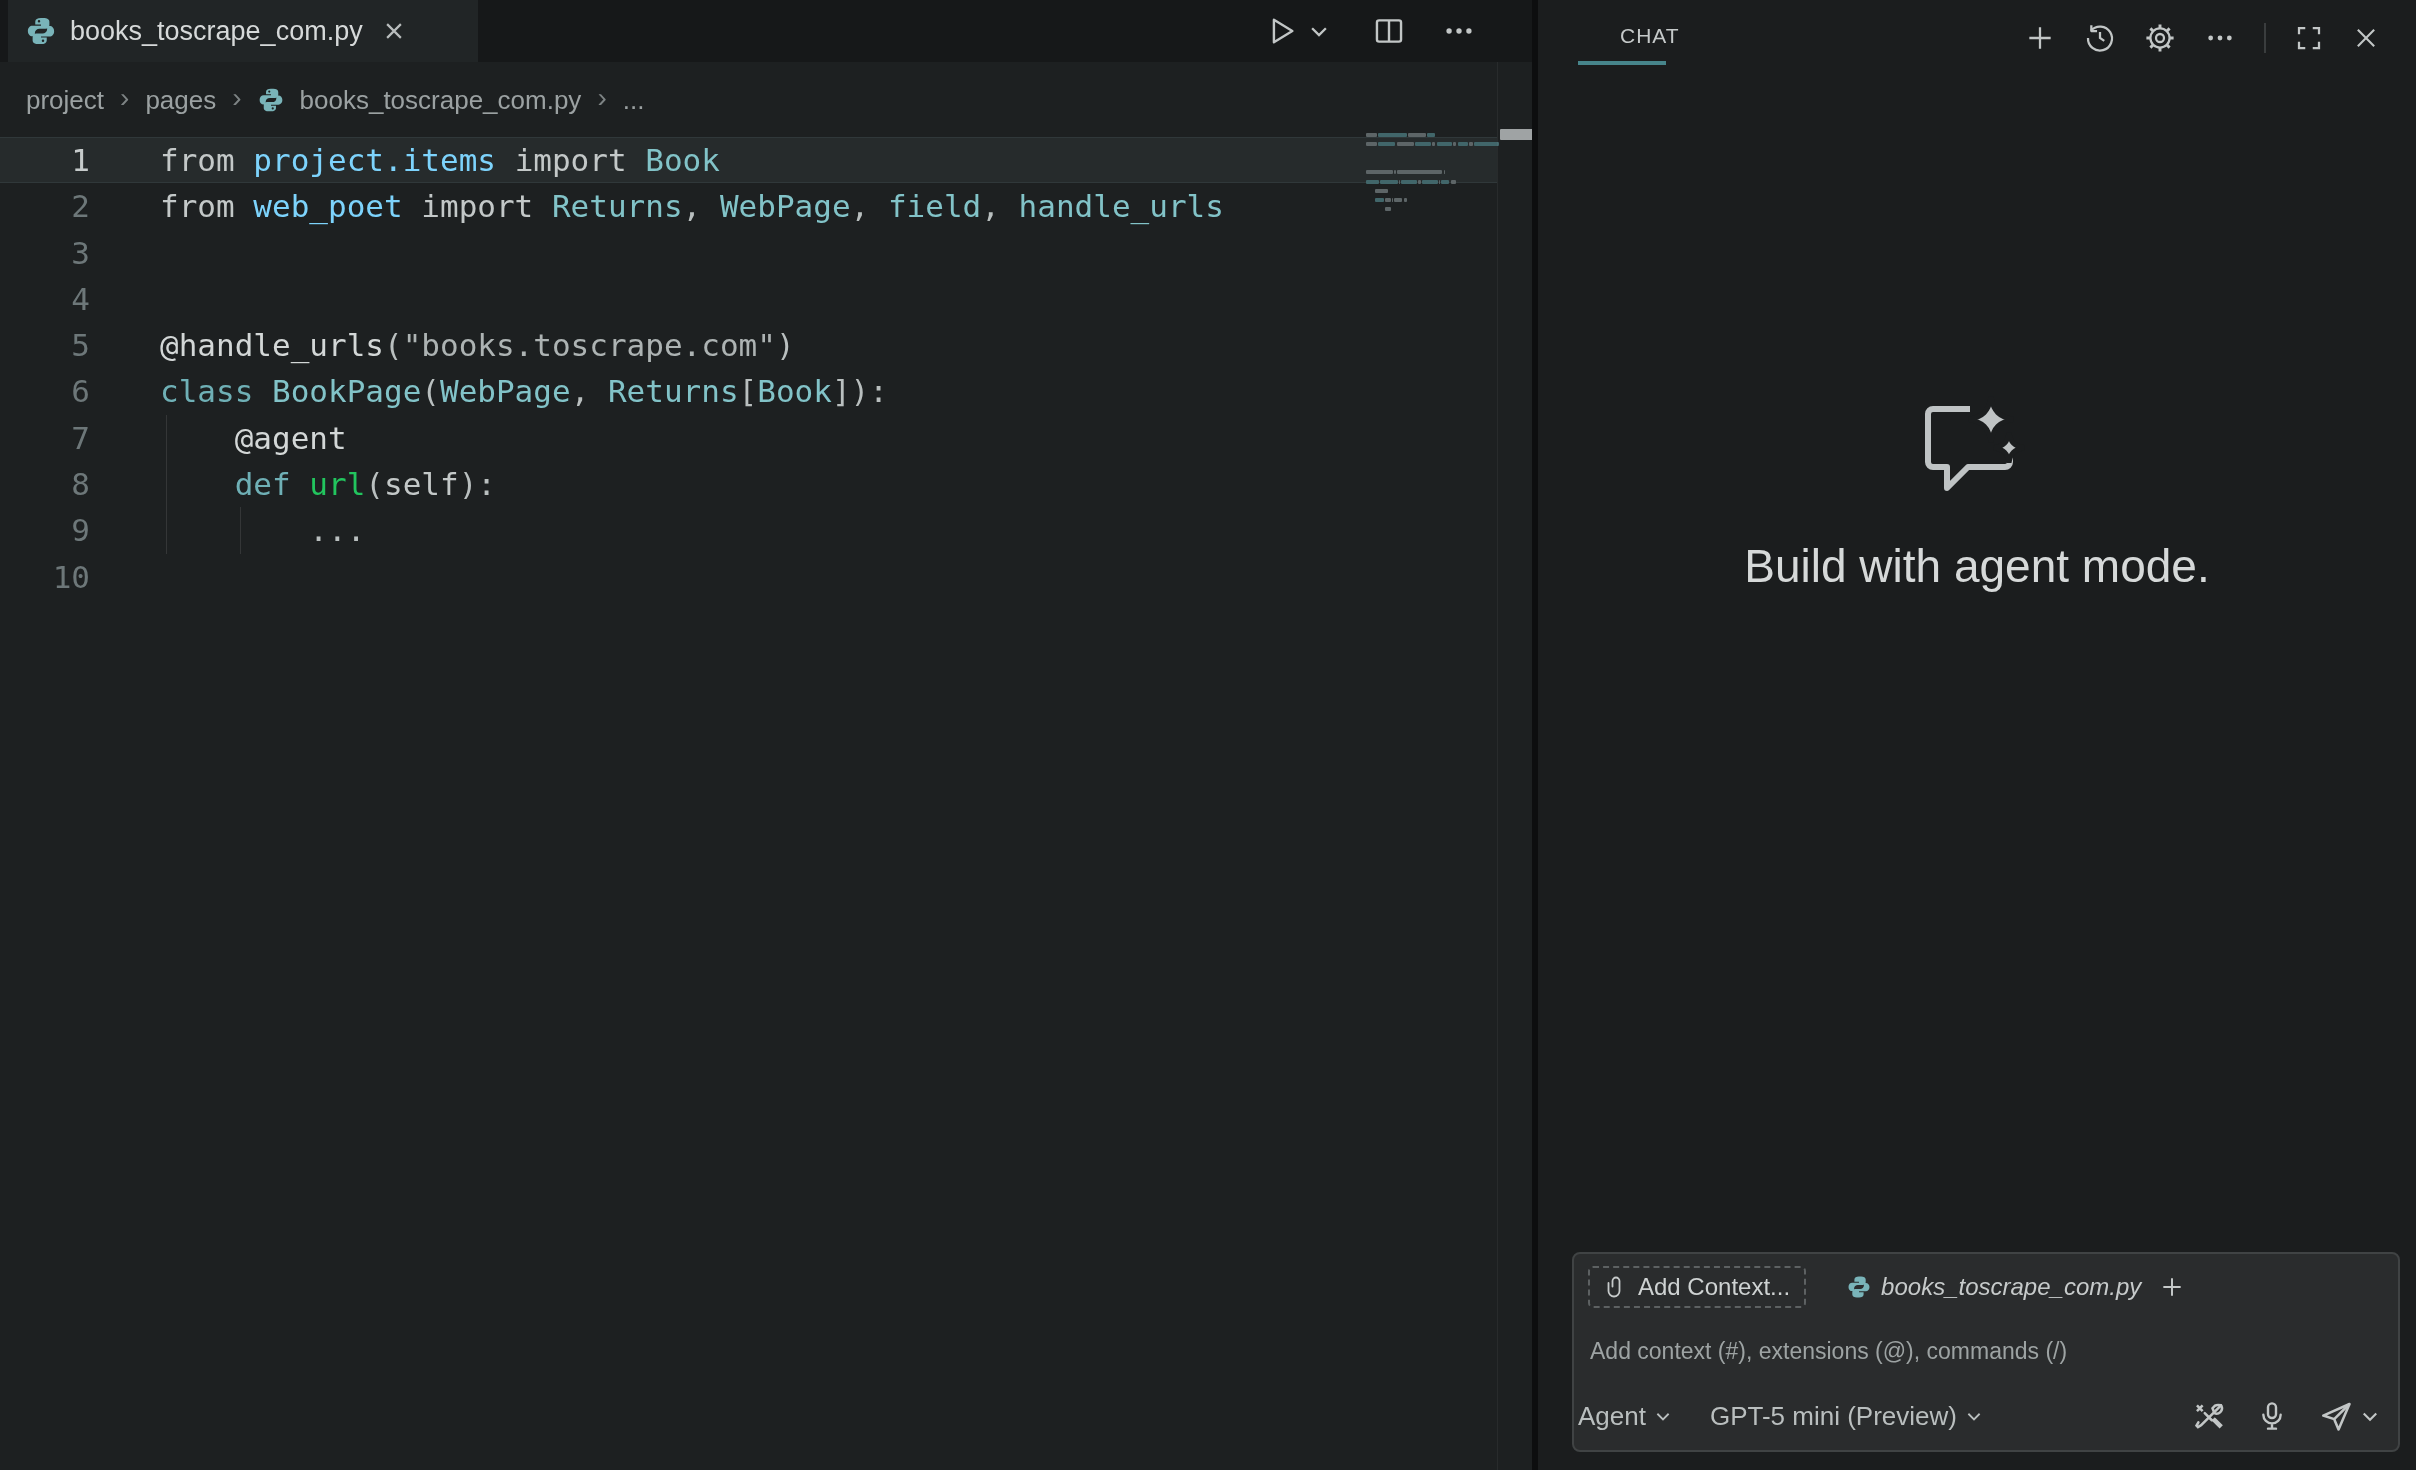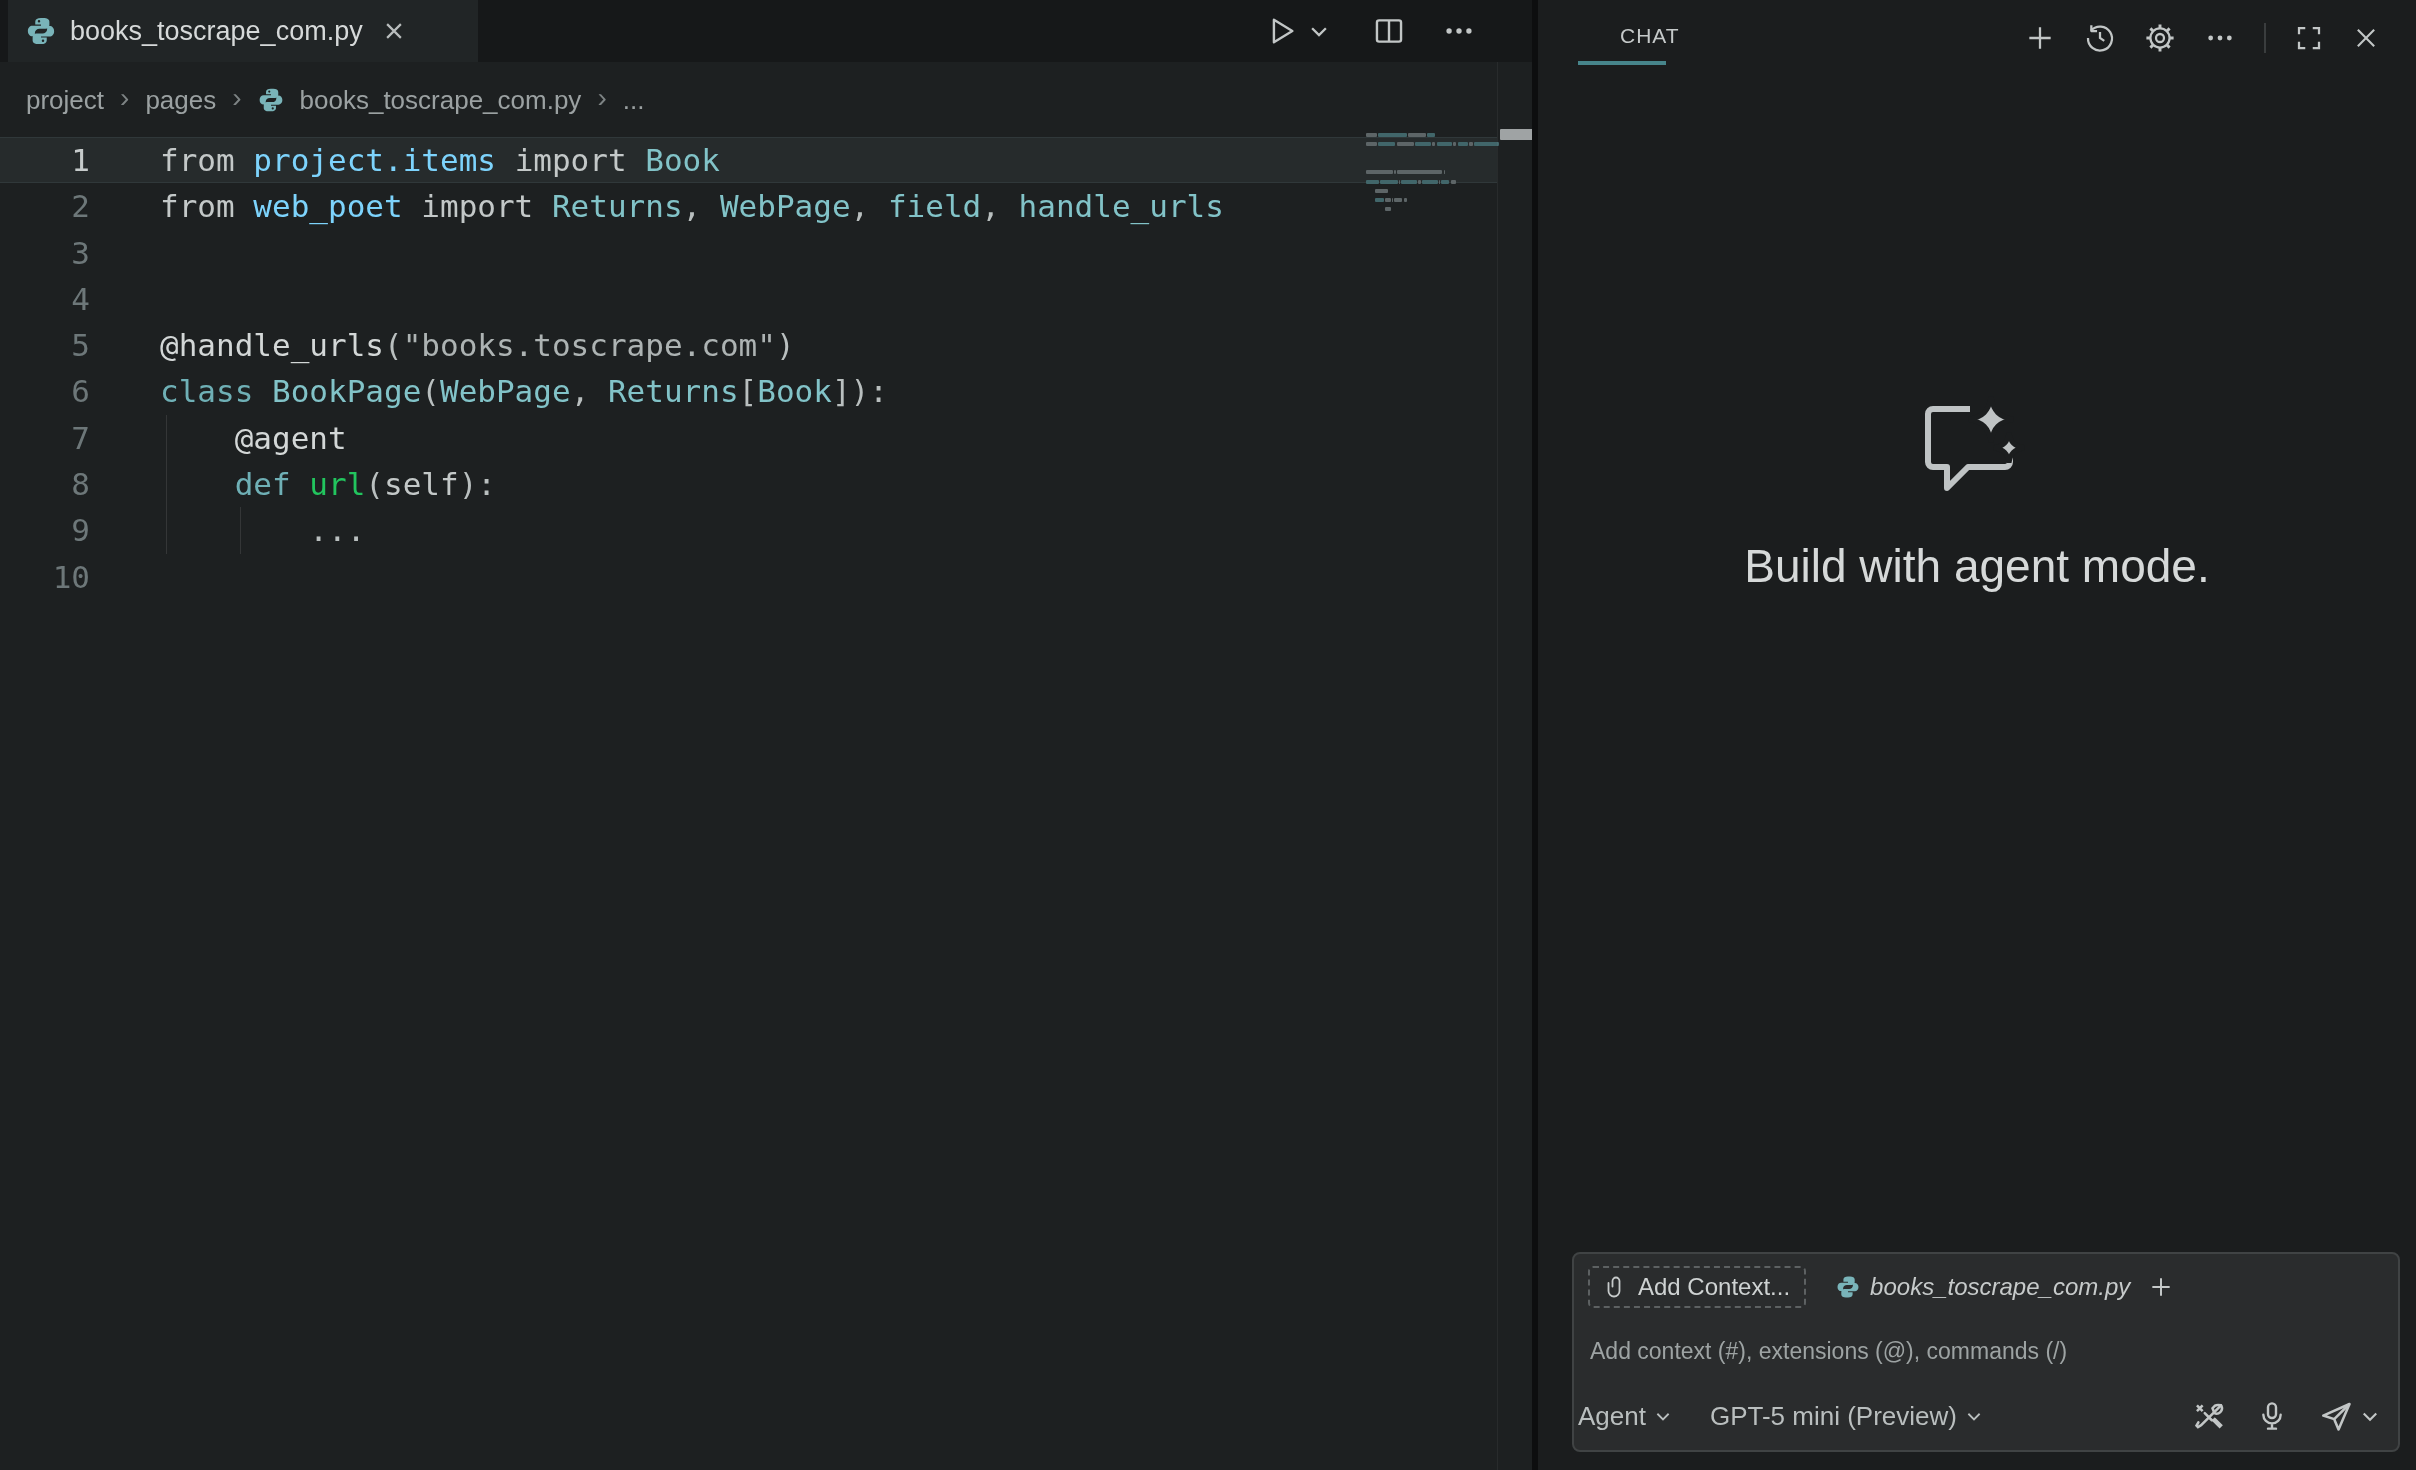--- a/index.html
+++ b/index.html
@@ -40,21 +40,21 @@
   #chat-title{position:absolute;left:42px;top:24px;color:#c5c9c9;font-size:21px;letter-spacing:1px;margin-left:40px;}
   #chat-title-underline{position:absolute;left:40px;top:61px;width:88px;height:4px;background:#47858b;}
   #chat-header-actions{position:absolute;top:22px;right:36px;display:flex;align-items:center;gap:28px;color:#c2c6c6;}
   .hdr-divider{width:2px;height:30px;background:#3a3d3e;}
   #empty-state{position:absolute;left:0;top:395px;width:100%;text-align:center;}
   #empty-icon{display:inline-block;}
   #empty-title{margin-top:40px;color:#d6d9d9;font-size:46px;}
   #empty-subtitle{margin-top:28px;color:#a3a8a8;font-size:27px;}
   #input-box{position:absolute;left:34px;bottom:18px;width:828px;height:200px;background:#2a2c2d;
              border:2px solid #404344;border-radius:8px;box-sizing:border-box;}
-  #chips-row{position:absolute;left:14px;top:12px;display:flex;align-items:center;gap:24px;}
+  #chips-row{position:absolute;left:14px;top:12px;display:flex;align-items:center;gap:35px;}
   .chip{display:flex;align-items:center;gap:10px;height:42px;padding:0 14px;border:2px dashed #5d6162;
         border-radius:5px;color:#ced2d2;font-size:24px;box-sizing:border-box;}
   .chip .pyicon{width:24px;height:24px;}
   .chip-file-label{font-style:italic;color:#c6caca;}
   .chip-plus{margin-left:8px;display:flex;align-items:center;}
   #placeholder{position:absolute;left:16px;top:84px;color:#9da3a3;font-size:23px;}
   #input-controls{position:absolute;left:4px;right:18px;top:140px;height:44px;display:flex;align-items:center;}
   .picker{display:flex;align-items:center;gap:8px;color:#b9bebe;font-size:26px;}
   #model-picker{margin-left:38px;text-align:right;}
   #input-icons{margin-left:auto;display:flex;align-items:center;gap:30px;color:#c2c6c6;}

